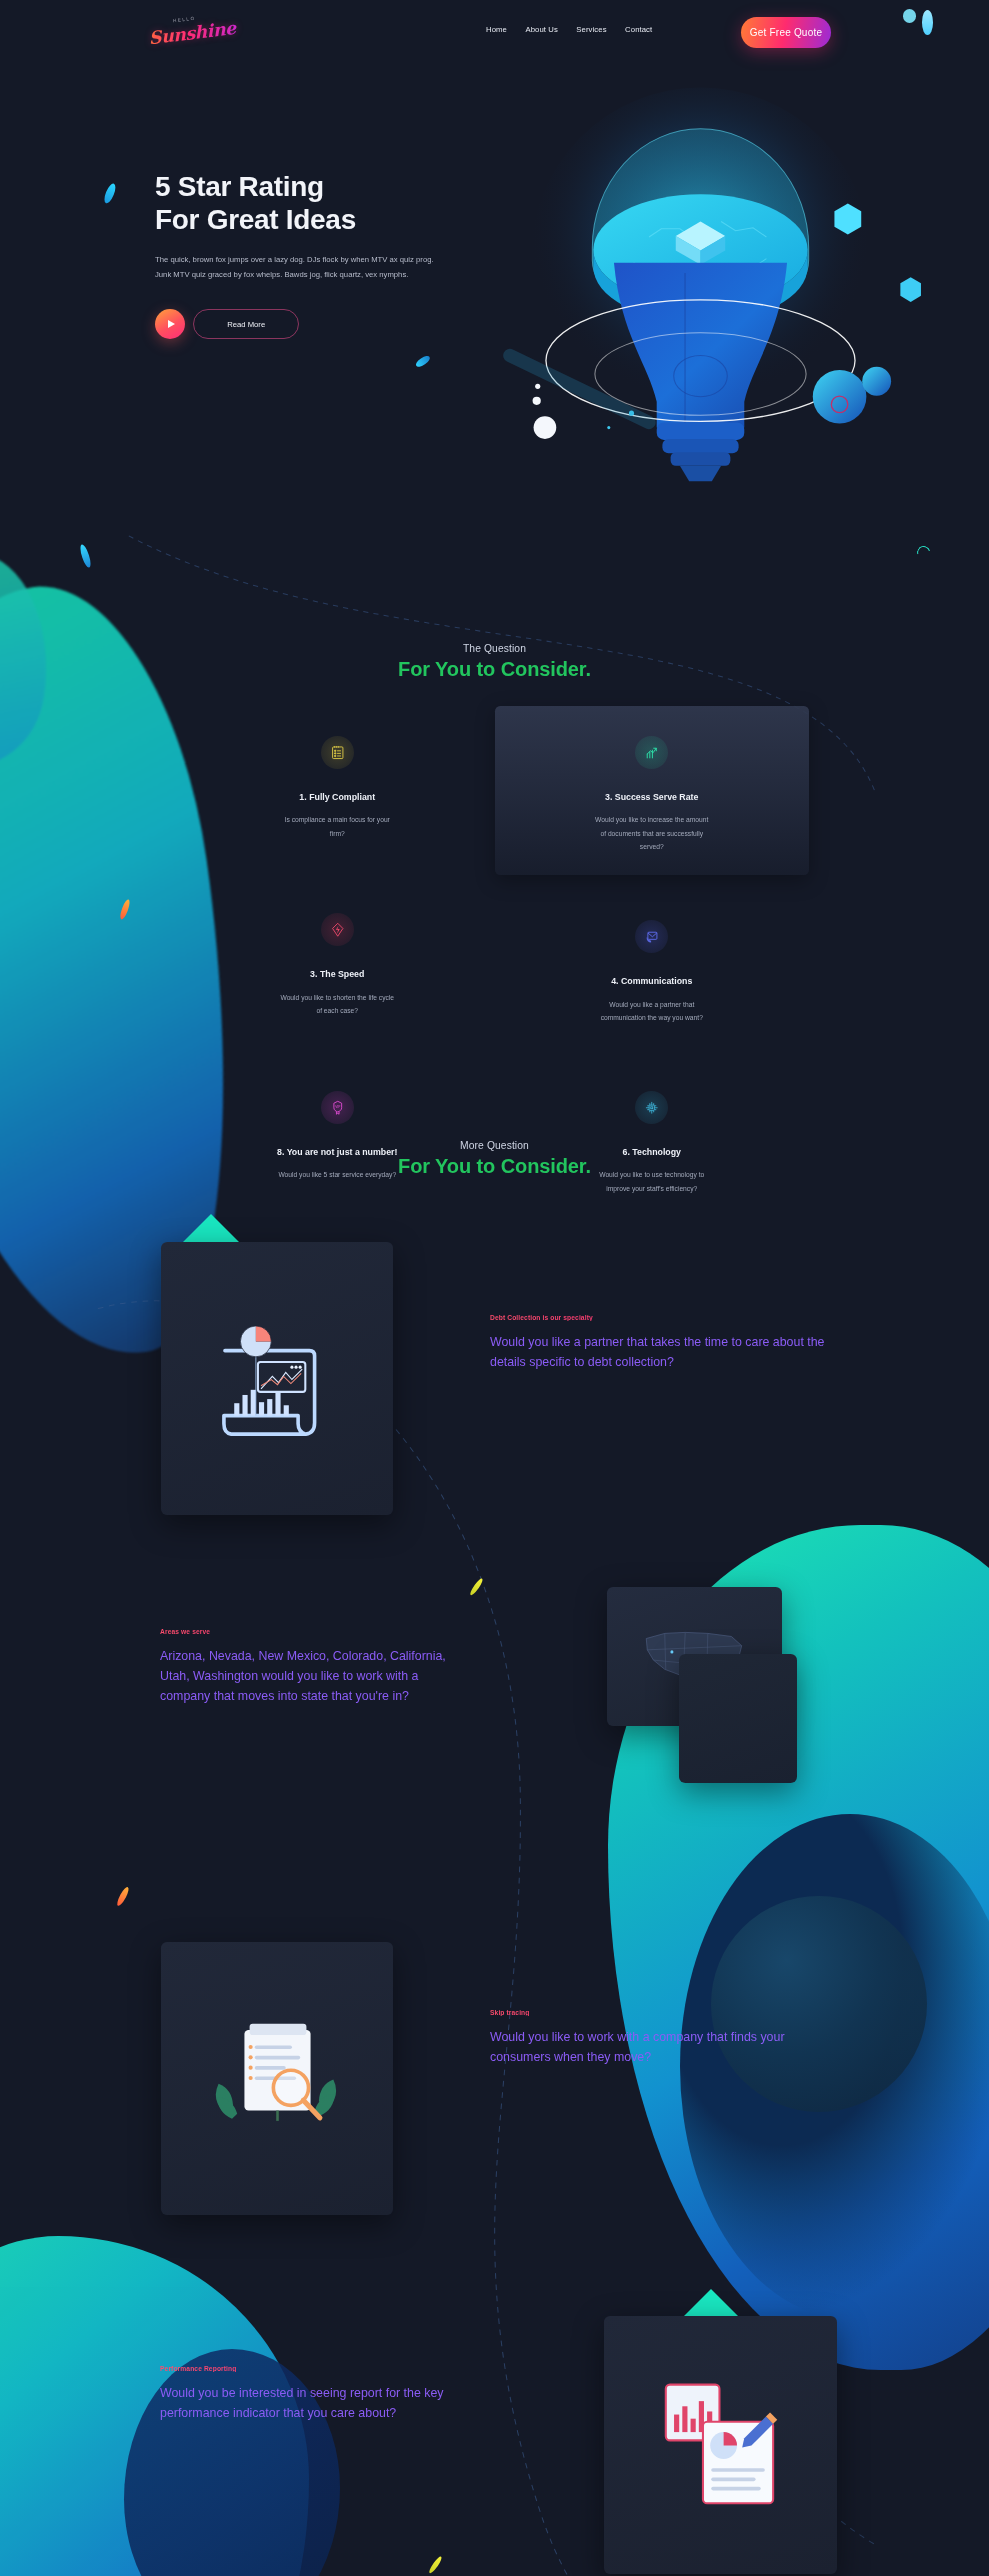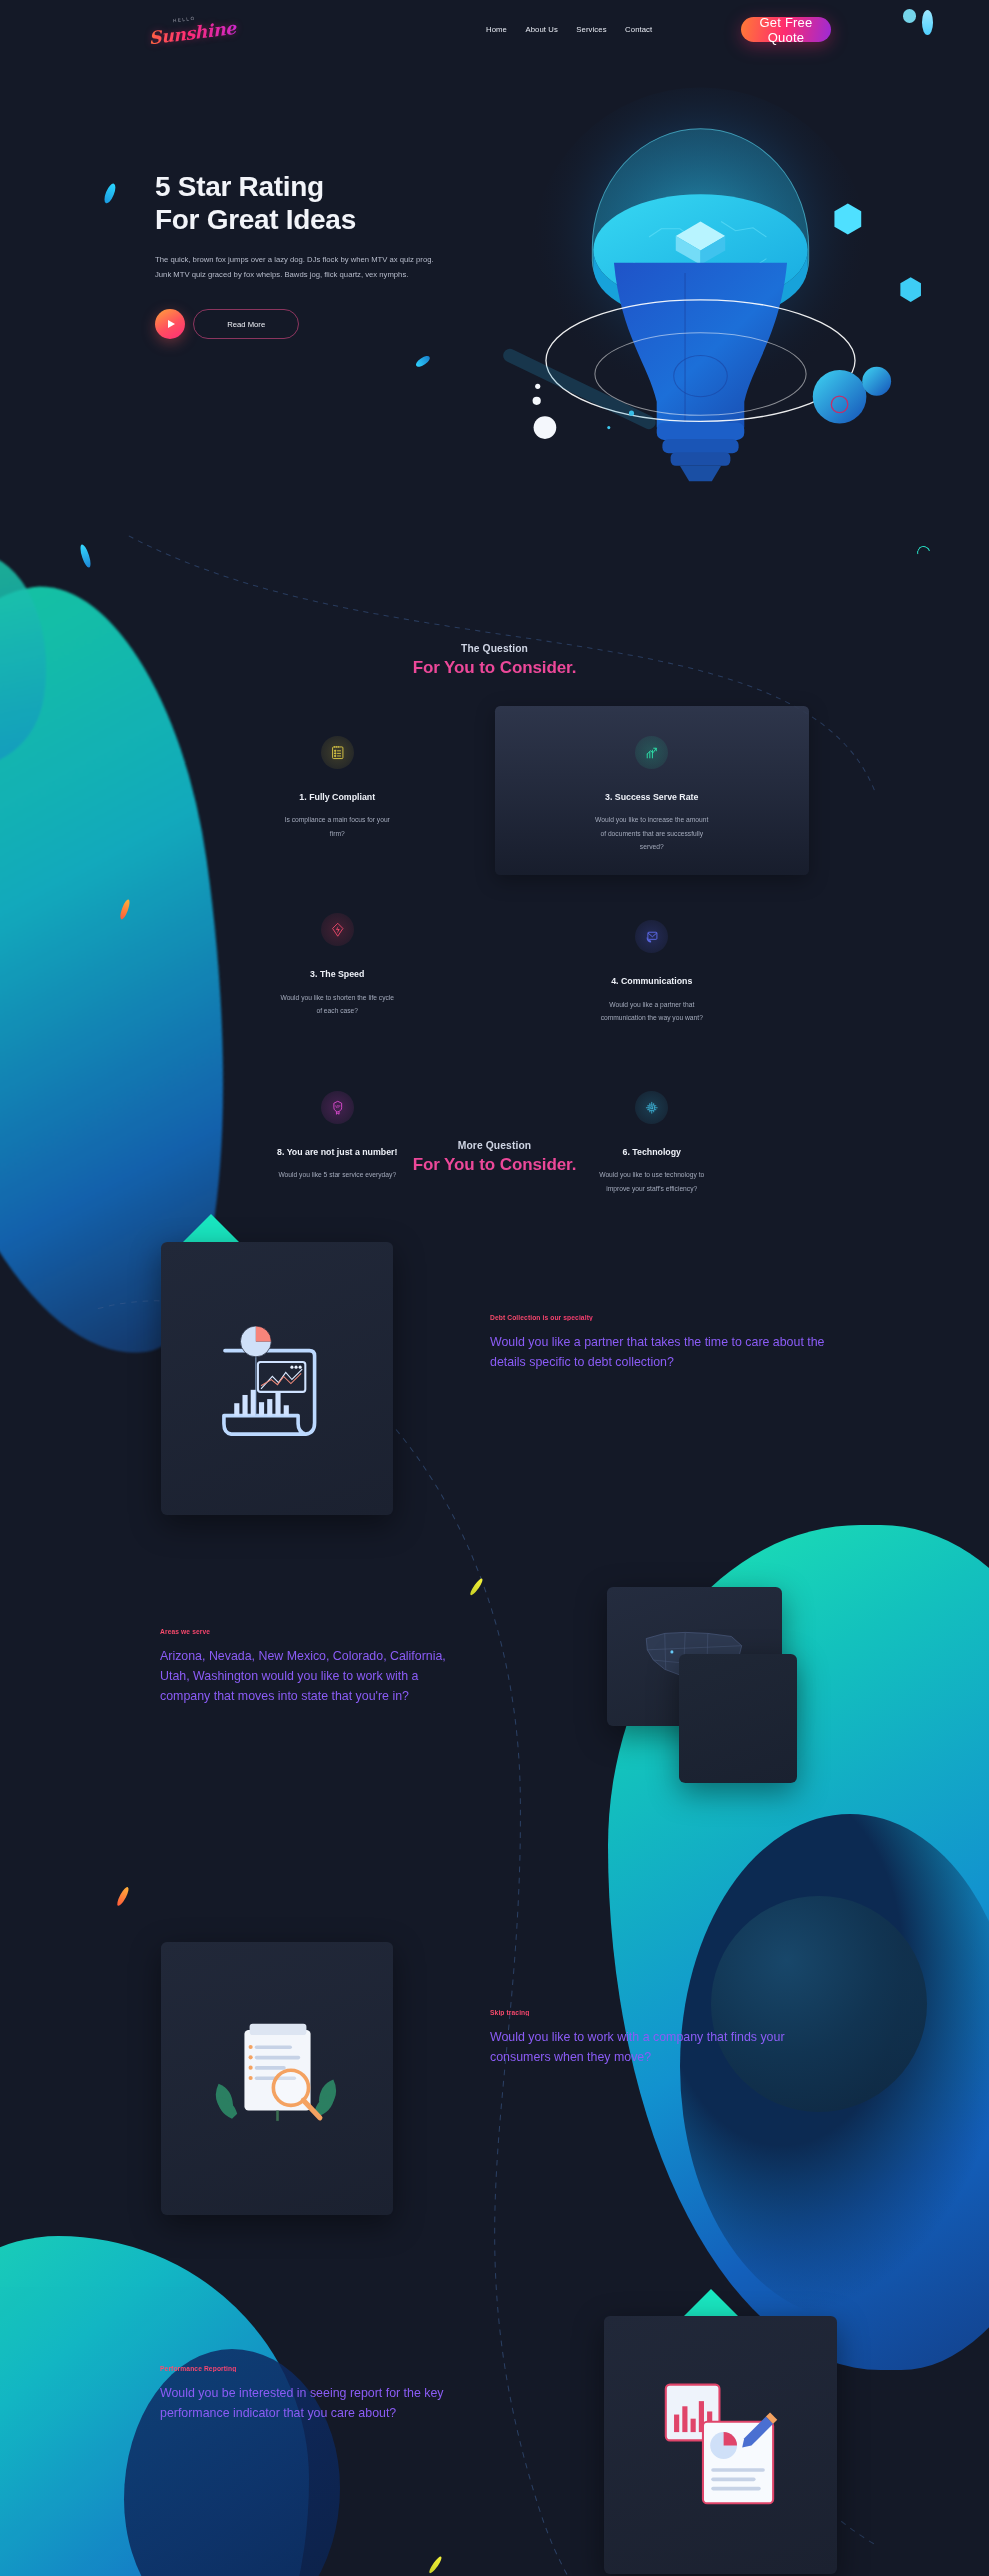--- a/index.html
+++ b/index.html
@@ -84,24 +84,24 @@
     position:absolute; left:17.5px; top:3.1px; font-size:4.6px; letter-spacing:1.5px;
     color:#d9d9e6; opacity:.65; transform:rotate(-7deg);
     font-family:"Liberation Sans", sans-serif;
   }
   .navlinks{ position:absolute; left:486px; top:25px; display:flex; gap:18.5px; align-items:center; }
   .navlink{
     font-size:7.7px; color:#e7eaf2; letter-spacing:0.1px; text-decoration:none; cursor:pointer;
     font-family:"Liberation Sans", sans-serif; white-space:nowrap;
   }
   .quote-btn{
-    position:absolute; left:741px; top:17px; width:90px; height:25px;
+    position:absolute; left:741px; top:17px; width:90px; height:31px;
     border-radius:15.5px; border:0; cursor:pointer;
     background:linear-gradient(100deg,#ff7a36 0%,#ff2b6e 48%,#9b2bd6 100%);
-    color:#fff; font-size:13px; letter-spacing:0.2px;
+    color:#fff; font-size:10px; letter-spacing:0.2px;
     display:flex; align-items:center; justify-content:center;
     box-shadow:0 4.1px 17.5px rgba(255,43,110,.35);
     font-family:"Liberation Sans", sans-serif;
   }
 
   
   .hero{ position:absolute; left:0; top:0; width:989px; height:546px; z-index:20; }
   .hero-copy{ position:absolute; left:155px; top:170px; width:361px; }
   .hero-title{
     font-size:28px; line-height:1.18; font-weight:700; color:#f2f4f9;
@@ -121,22 +121,22 @@
   .read-more{
     height:30px; min-width:106px; padding:0 17.5px; border-radius:15.5px; cursor:pointer;
     background:transparent; border:0.8px solid rgba(236,77,140,.55);
     color:#eef0f6; font-size:7.7px; display:flex;align-items:center;justify-content:center;
     font-family:"Liberation Sans", sans-serif;
   }
   .hero-art{ position:absolute; left:479px; top:67px; width:443px; height:443px; }
 
   
   .sec-head{ position:absolute; width:989px; text-align:center; z-index:25; }
-  .sec-eyebrow{ font-size:10.3px; color:#cfd5e4; font-weight:700; letter-spacing:0.1px; }
-  .sec-title{ margin-top:4.1px; font-size:17px; font-weight:700; color:#ec4899; letter-spacing:-0.1px; }
+  .sec-eyebrow{ font-size:10.3px; color:#cfd5e4; font-weight:400; letter-spacing:0.1px; }
+  .sec-title{ margin-top:4.1px; font-size:20px; font-weight:700; color:#22c55e; letter-spacing:-0.1px; }
 
   
   .features{ position:absolute; left:180px; top:706px; width:629px; z-index:25;
     display:grid; grid-template-columns:repeat(2,1fr); row-gap:8.2px; }
   .fcard{ position:relative; padding:30px 15.5px 21.6px; text-align:center; border-radius:5.2px; }
   .fcard.highlight{
     background:linear-gradient(180deg,rgba(48,56,78,.92) 0%, rgba(36,43,62,.86) 55%, rgba(26,32,48,.6) 100%);
     box-shadow:0 5.2px 20.6px rgba(0,0,0,.30);
   }
   .ficon{

